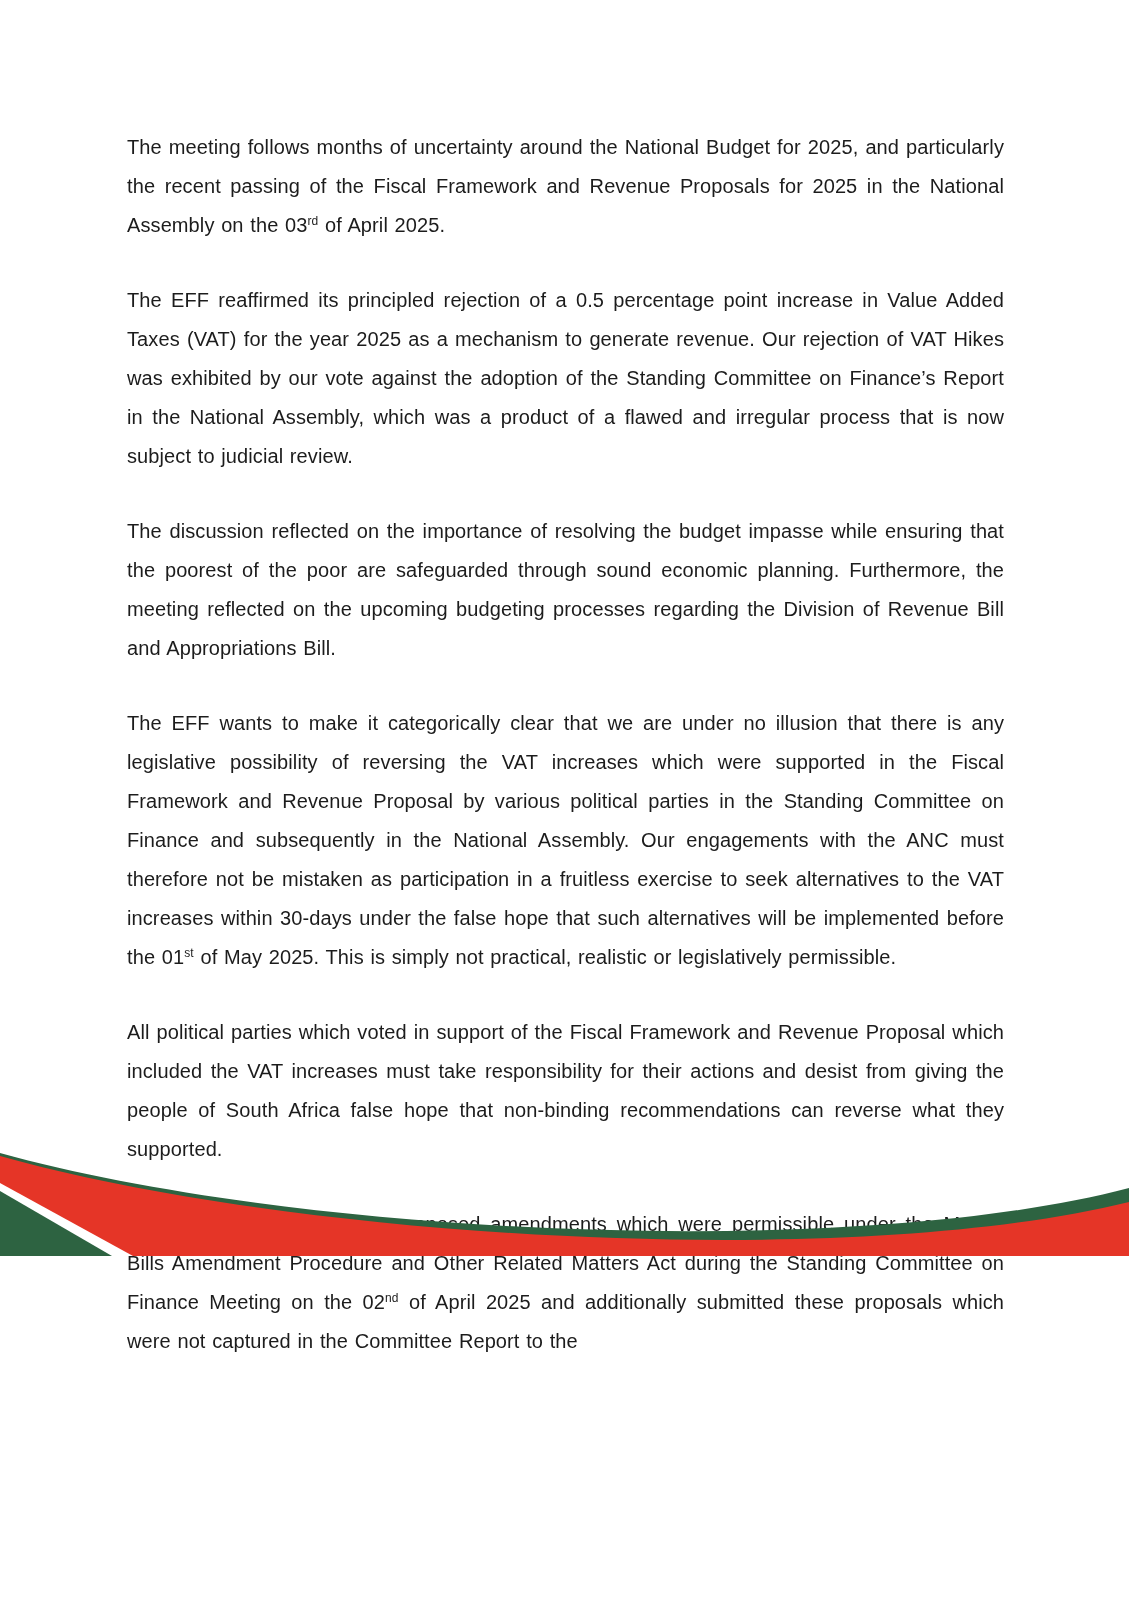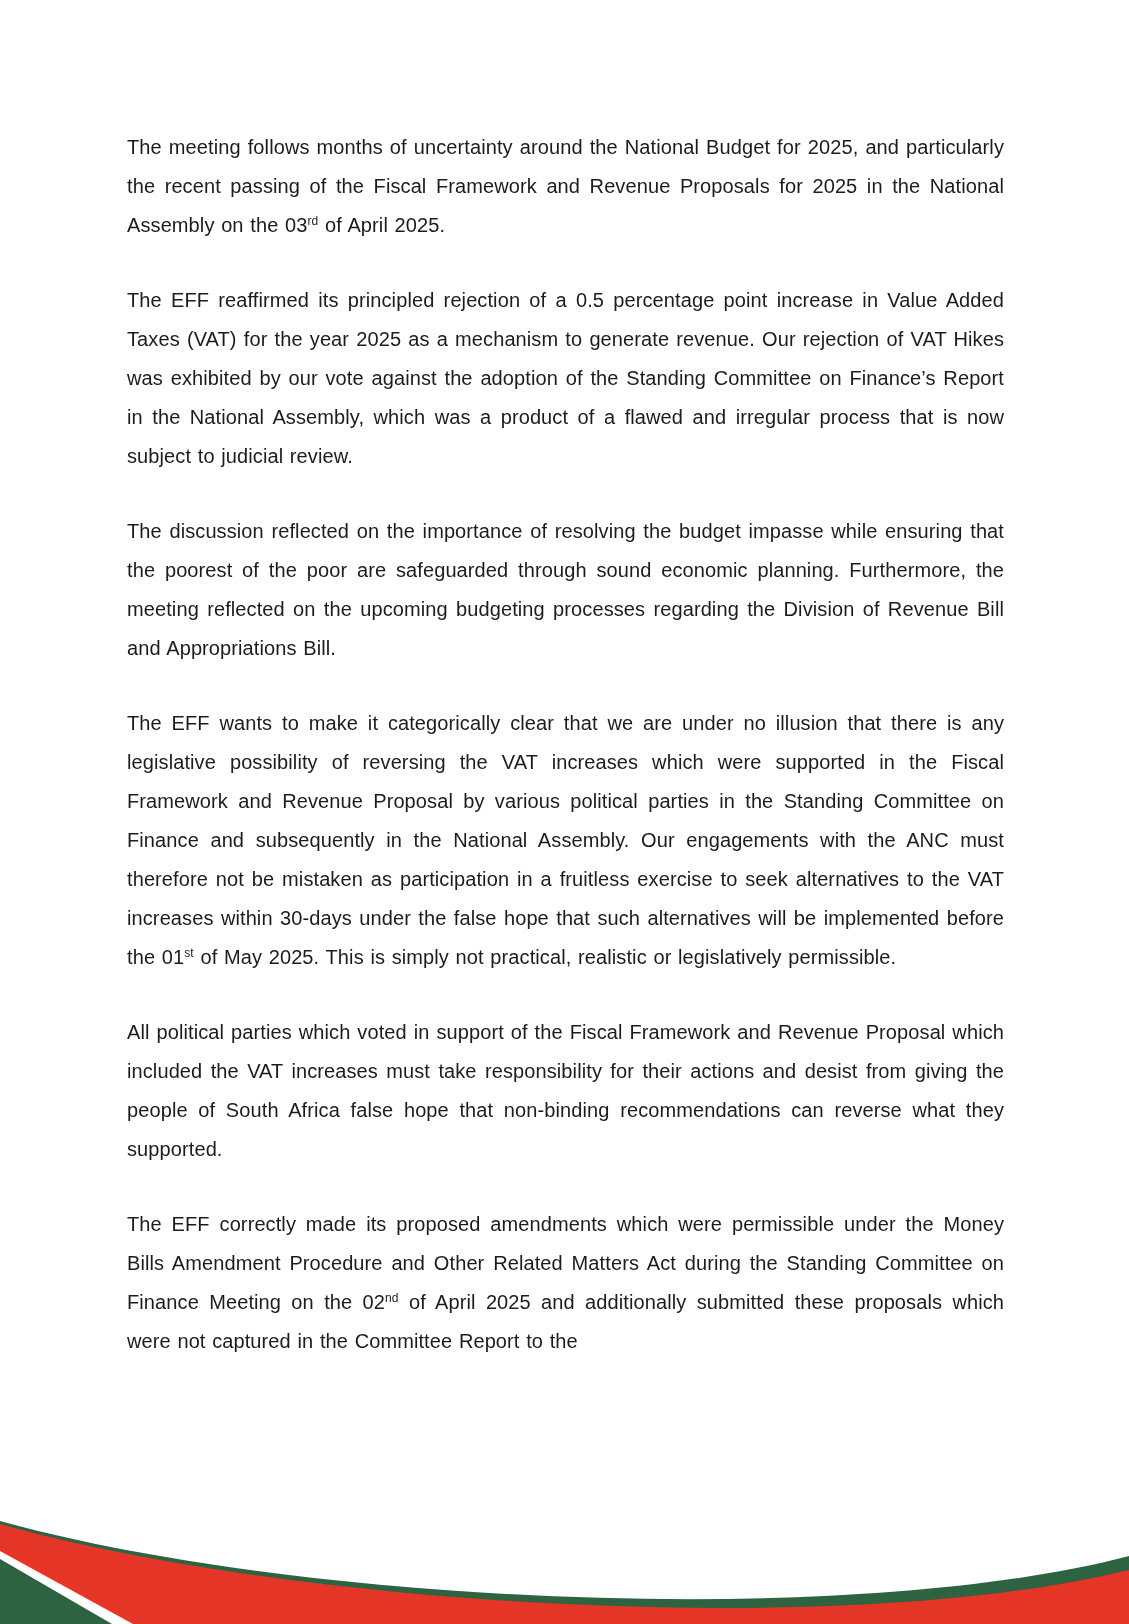--- a/index.html
+++ b/index.html
@@ -6,21 +6,21 @@
   html, body {
     width: 1129px;
     height: 1624px;
     background: #ffffff;
     font-family: "Liberation Sans", sans-serif;
     overflow: hidden;
   }
   .page {
     position: relative;
     width: 1129px;
-    height: 1624px;
+    height: 1256px;
     background: #ffffff;
   }
   .doc-body {
     position: absolute;
     top: 128px;
     left: 127px;
     width: 877px;
   }
   p.para {
     font-size: 20px;

